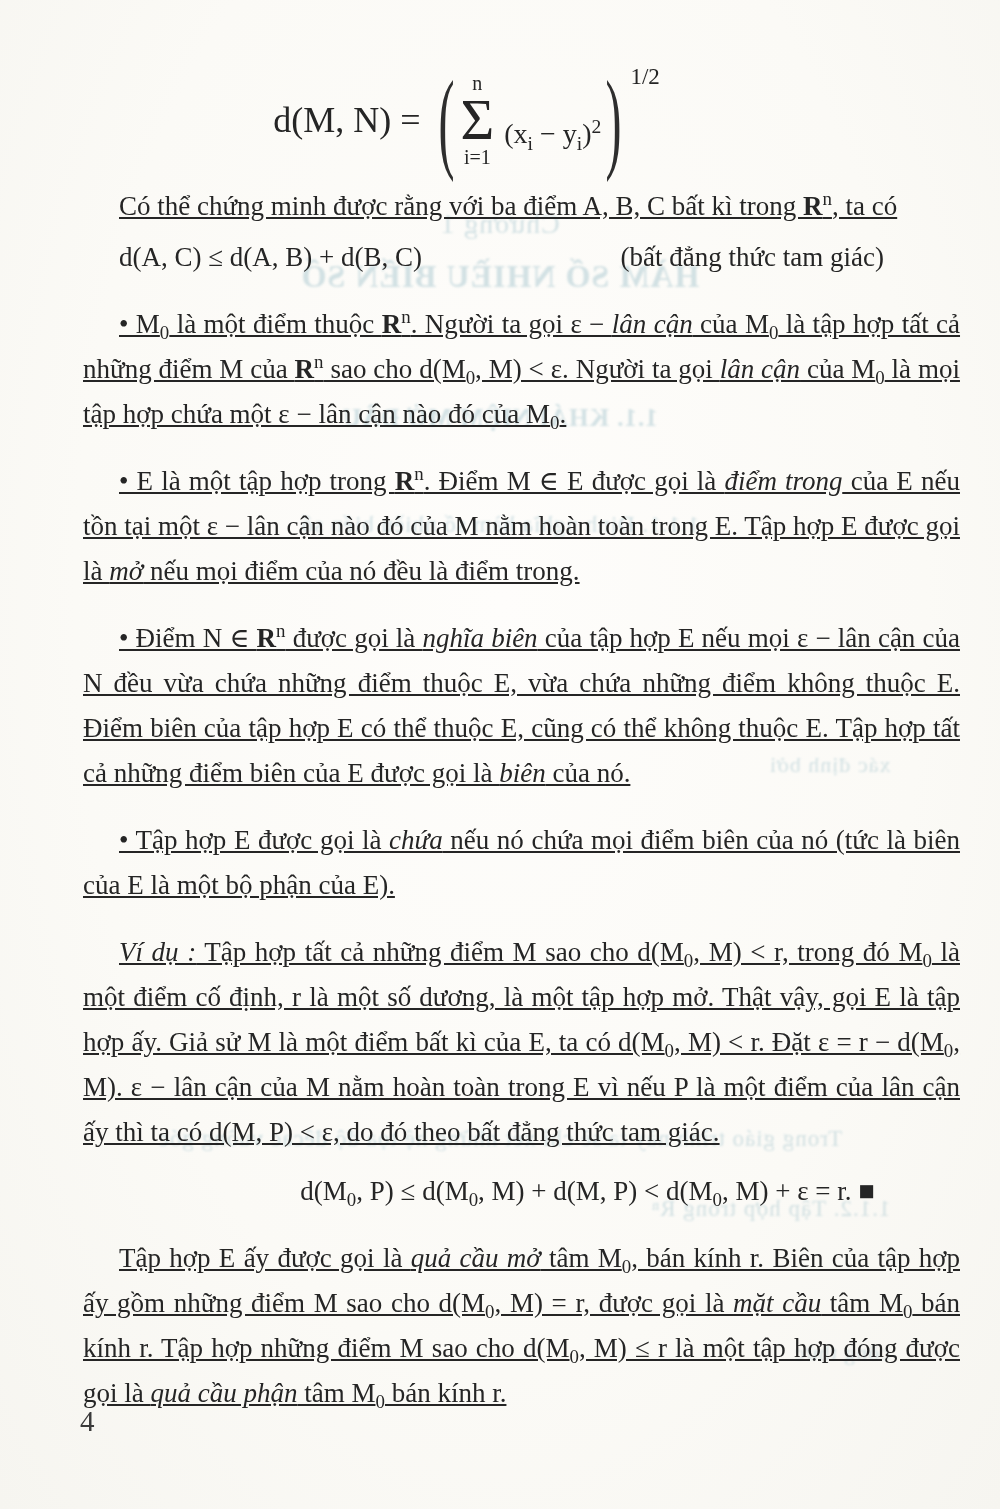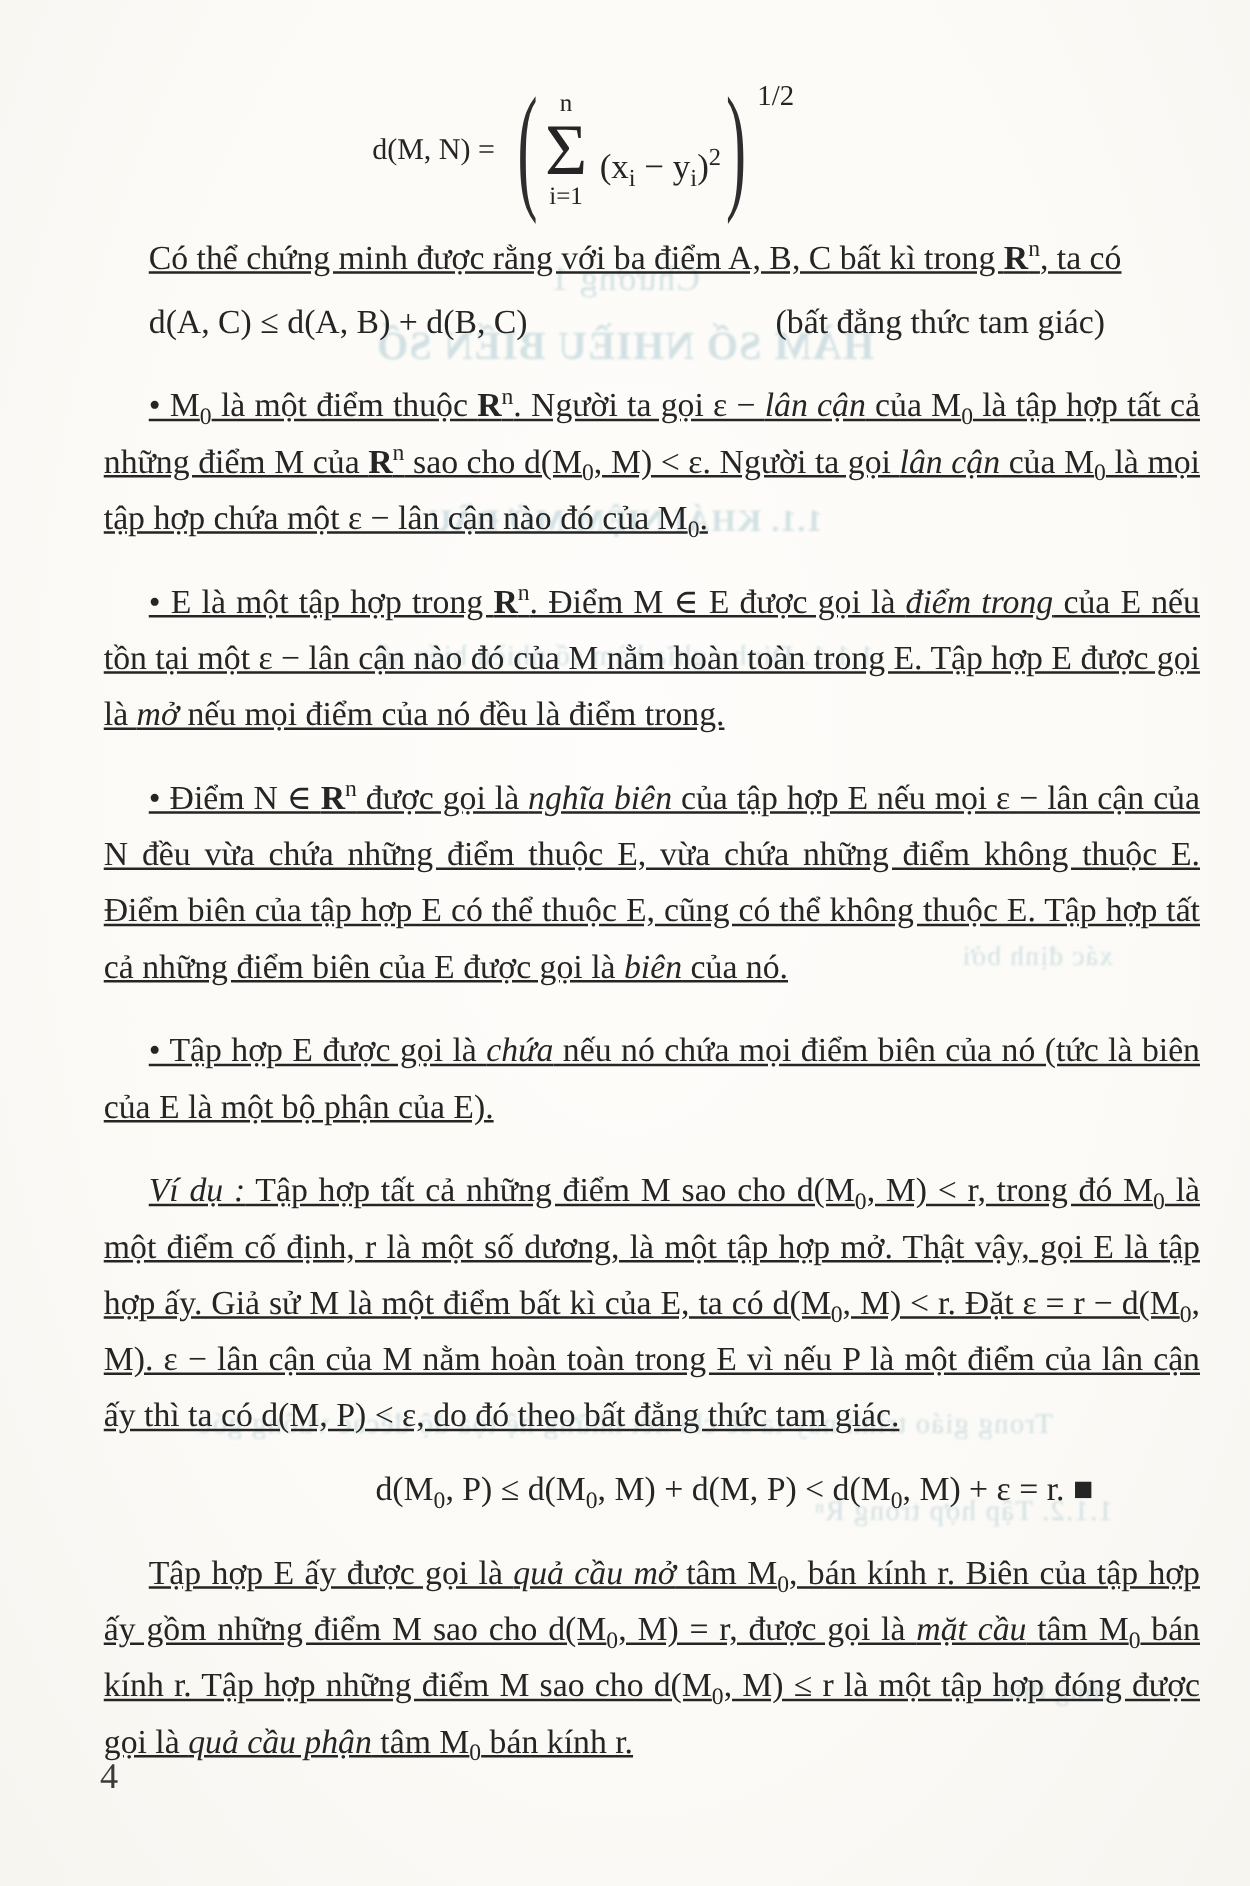--- a/index.html
+++ b/index.html
@@ -27,21 +27,21 @@
 
   .content { position:absolute; left:83px; top:0; width:877px; }
 
   
   .top-formula {
     display:flex; align-items:center; justify-content:center;
     margin:72px 0 14px;
     transform:translateX(-55px);
     white-space:nowrap;
   }
-  .f-lhs  { font-size:24px; margin-right:16px; }
+  .f-lhs  { font-size:36px; margin-right:16px; }
   .f-paren{
     display:inline-block;
     font-size:48px; line-height:1;
     transform:scaleY(2.35);
     font-weight:400; color:#2e2e2e;
   }
   .f-paren-open { margin:0 4px 0 2px; }
   .f-paren-close{ margin:0 2px 0 4px; }
   .f-sum  { display:inline-flex; flex-direction:column; align-items:center; margin:0 2px; }
   .f-sum-upper,.f-sum-lower { font-size:20px; line-height:22px; }

